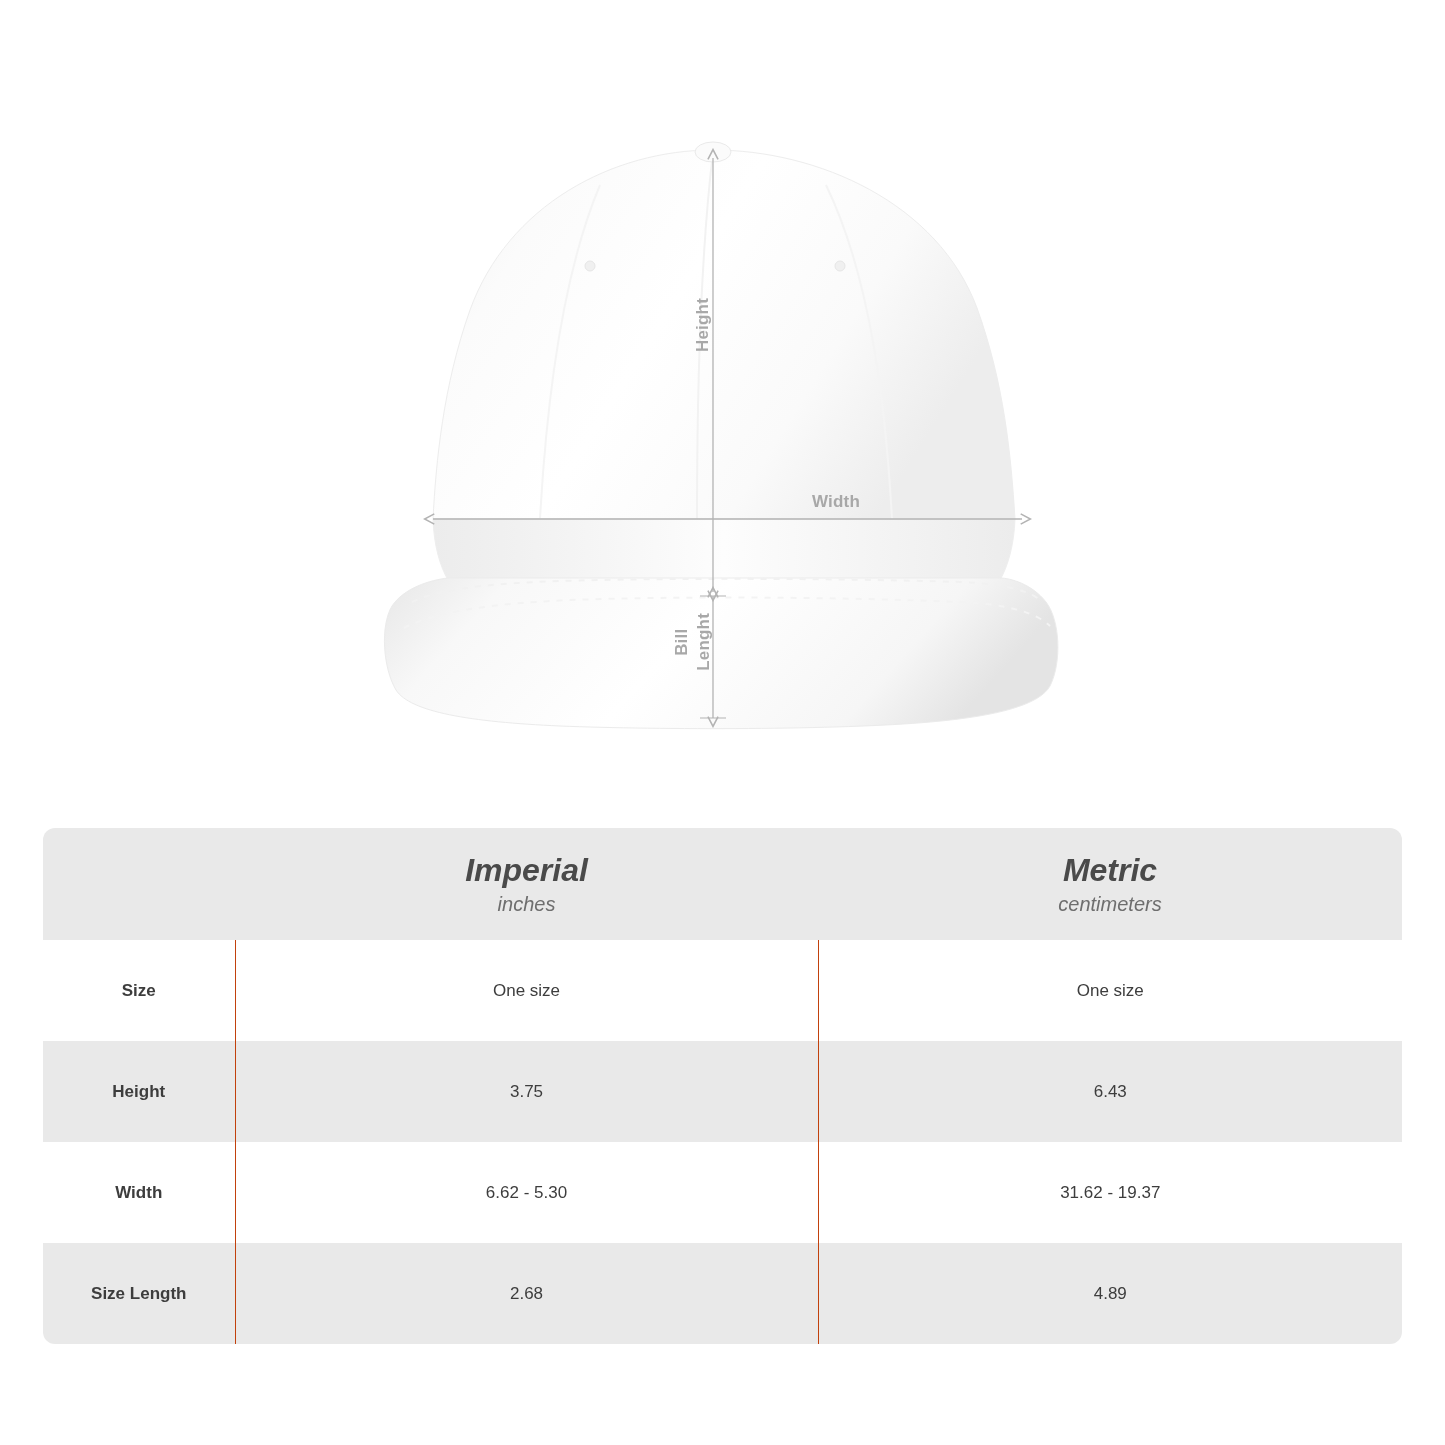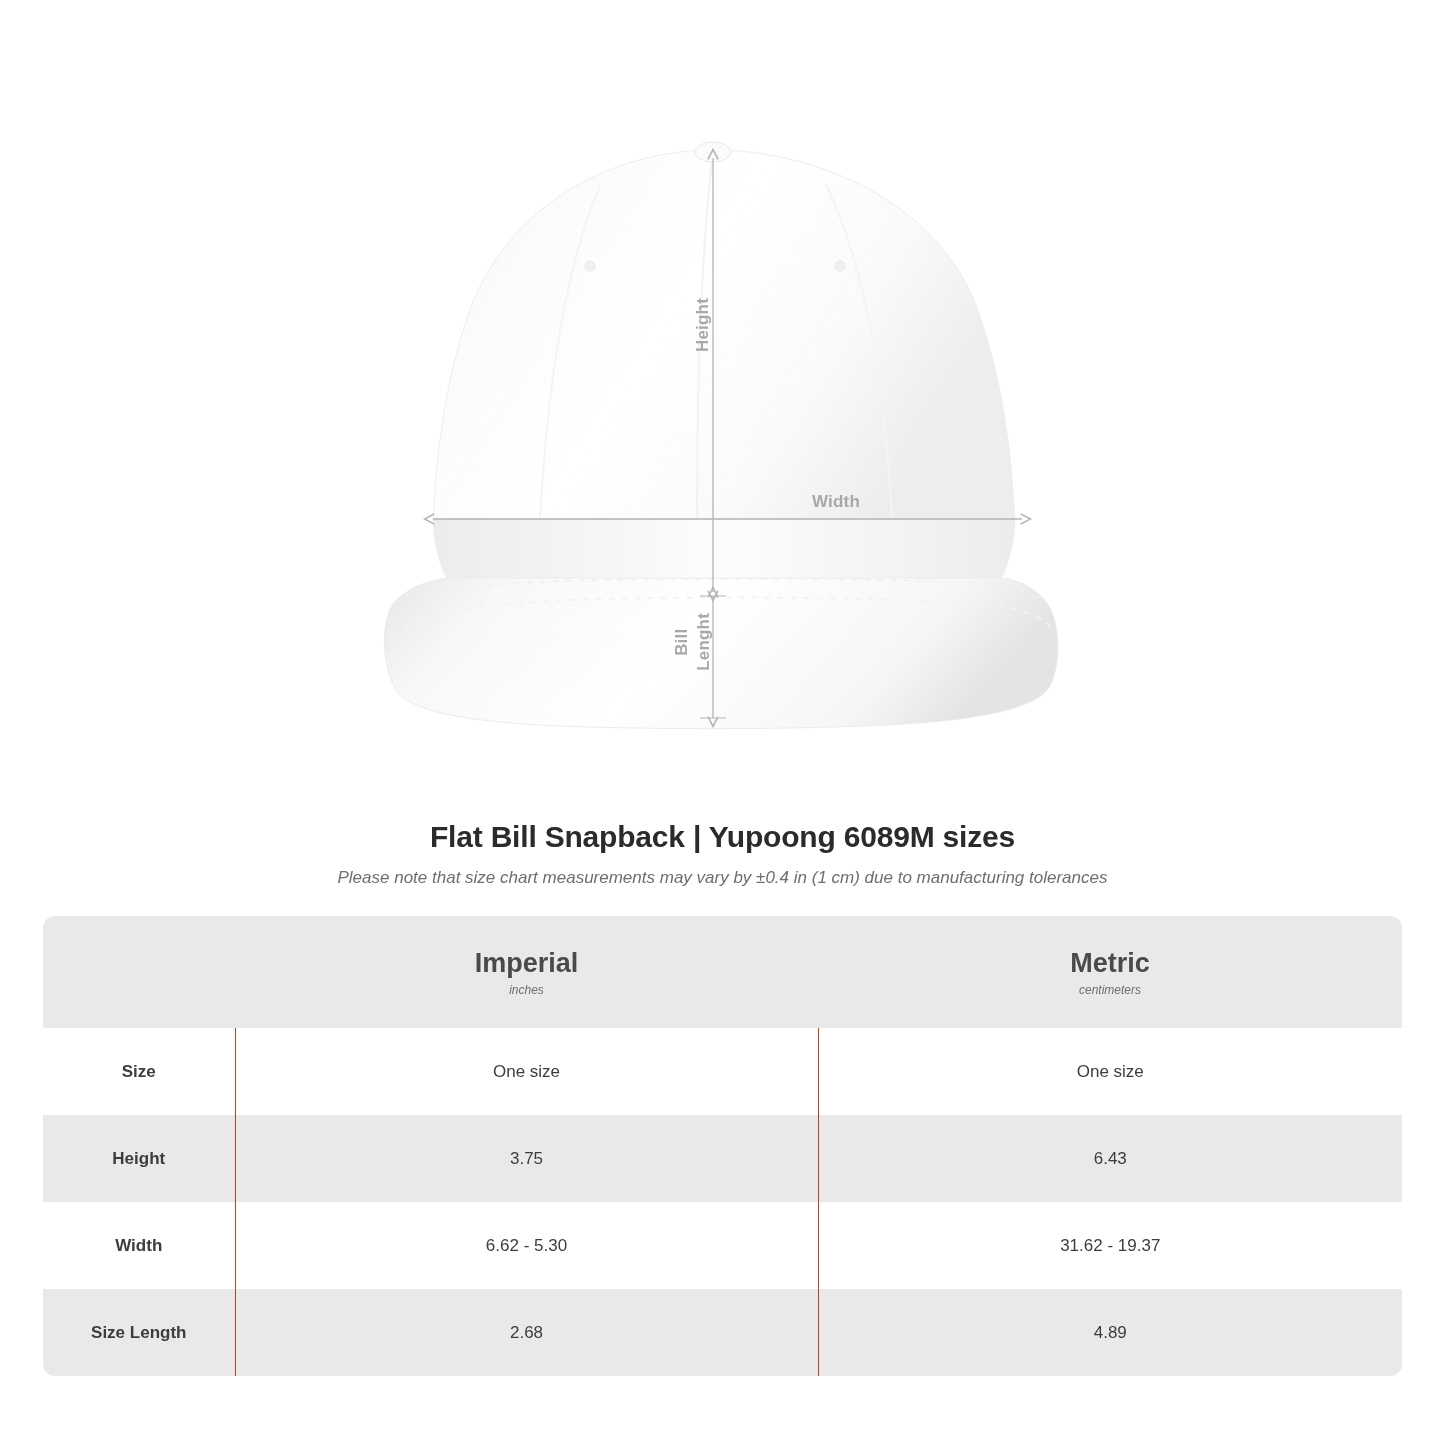--- a/index.html
+++ b/index.html
@@ -87,41 +87,42 @@
     border-collapse: collapse;
     table-layout: fixed;
   }
   table.size-chart th,
   table.size-chart td {
     text-align: center;
     vertical-align: middle;
     font-size: 17px;
     color: #3d3d3d;
     padding: 0;
-    height: 87px;
+    height: 101px;
   }
   
   col.c-label { width: 192px; }
   col.c-imp   { width: 583px; }
   col.c-met   { width: 584px; }
 
   thead tr { height: 112px; }
   thead th {
     background: #e9e9e9;
     height: 112px;
   }
   thead th.unit-head .u-main {
-    font-size: 27px;
+    font-size: 32px;
+    font-style: italic;
     font-weight: bold;
     color: #4a4a4a;
     display: block;
   }
   thead th.unit-head .u-sub {
     display: block;
-    font-size: 12px;
+    font-size: 20px;
     font-style: italic;
     font-weight: normal;
     color: #6e6e6e;
     margin-top: 4px;
   }
   thead th:first-child {
     border-top-left-radius: 12px;
   }
   thead th:last-child {
     border-top-right-radius: 12px;
@@ -217,24 +218,20 @@
     <div class="dim-label vertical" id="height-label">Height</div>
 
     <div class="dim-label" id="width-label">Width</div>
 
     <div id="bill-length-label" style="position:absolute; display:flex; gap:2px;">
       <span class="dim-label vertical" style="position:relative; left:0; top:0;">Bill</span>
       <span class="dim-label vertical" style="position:relative; left:0; top:0;">Lenght</span>
     </div>
   </div>
 
-  <div class="caption">
-    <div class="title">Flat Bill Snapback | Yupoong 6089M sizes</div>
-    <div class="subtitle">Please note that size chart measurements may vary by ±0.4 in (1 cm) due to manufacturing tolerances</div>
-  </div>
 
   <div class="table-wrap">
     <table class="size-chart">
       <colgroup>
         <col class="c-label">
         <col class="c-imp">
         <col class="c-met">
       </colgroup>
       <thead>
         <tr>

